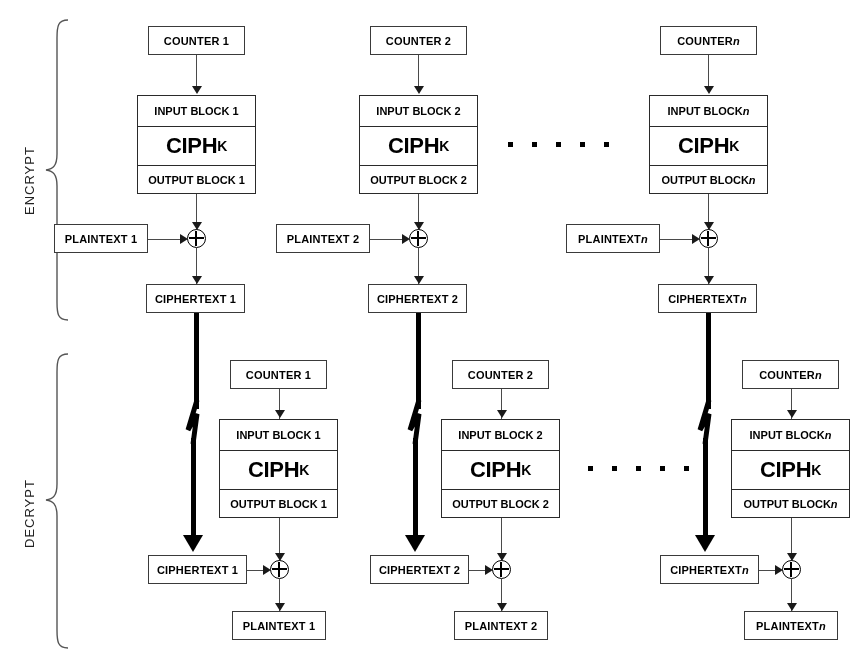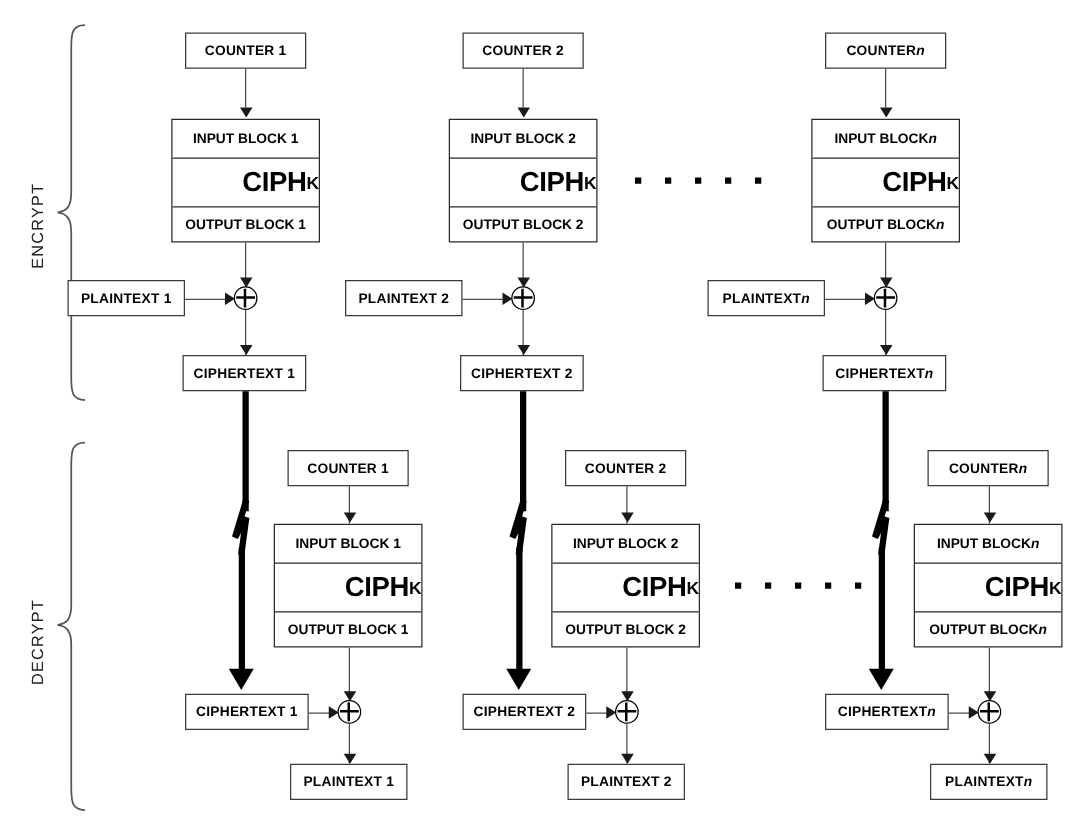--- a/index.html
+++ b/index.html
@@ -10,21 +10,21 @@
   
   .box{position:absolute;box-sizing:border-box;border:1px solid #3a3a3a;
        background:#fff;display:flex;align-items:center;justify-content:center;
        font-size:11px;font-weight:bold;letter-spacing:.2px;white-space:nowrap;}
   .ciphblock{position:absolute;box-sizing:border-box;border:1px solid #2a2a2a;
        background:#fff;display:flex;flex-direction:column;}
   .ciphblock .seg{box-sizing:border-box;display:flex;align-items:center;
        justify-content:center;font-size:11px;font-weight:bold;white-space:nowrap;}
   .ciphblock .seg.top{border-bottom:1px solid #2a2a2a;}
   .ciphblock .seg.mid{border-bottom:1px solid #2a2a2a;font-size:22px;
-       font-weight:bold;letter-spacing:-.3px;justify-content:flex-end;}
+       font-weight:bold;letter-spacing:-.3px;}
   .ciphblock .seg.mid .sub{font-size:14px;vertical-align:-4px;font-weight:bold;}
   .ital{font-style:italic;font-weight:bold;}
 
   
   .vline{position:absolute;width:1px;background:#4a4a4a;}
   .hline{position:absolute;height:1px;background:#4a4a4a;}
   .arrowdown{position:absolute;width:0;height:0;
        border-left:5px solid transparent;border-right:5px solid transparent;
        border-top:8px solid #1a1a1a;}
   .arrowright{position:absolute;width:0;height:0;

